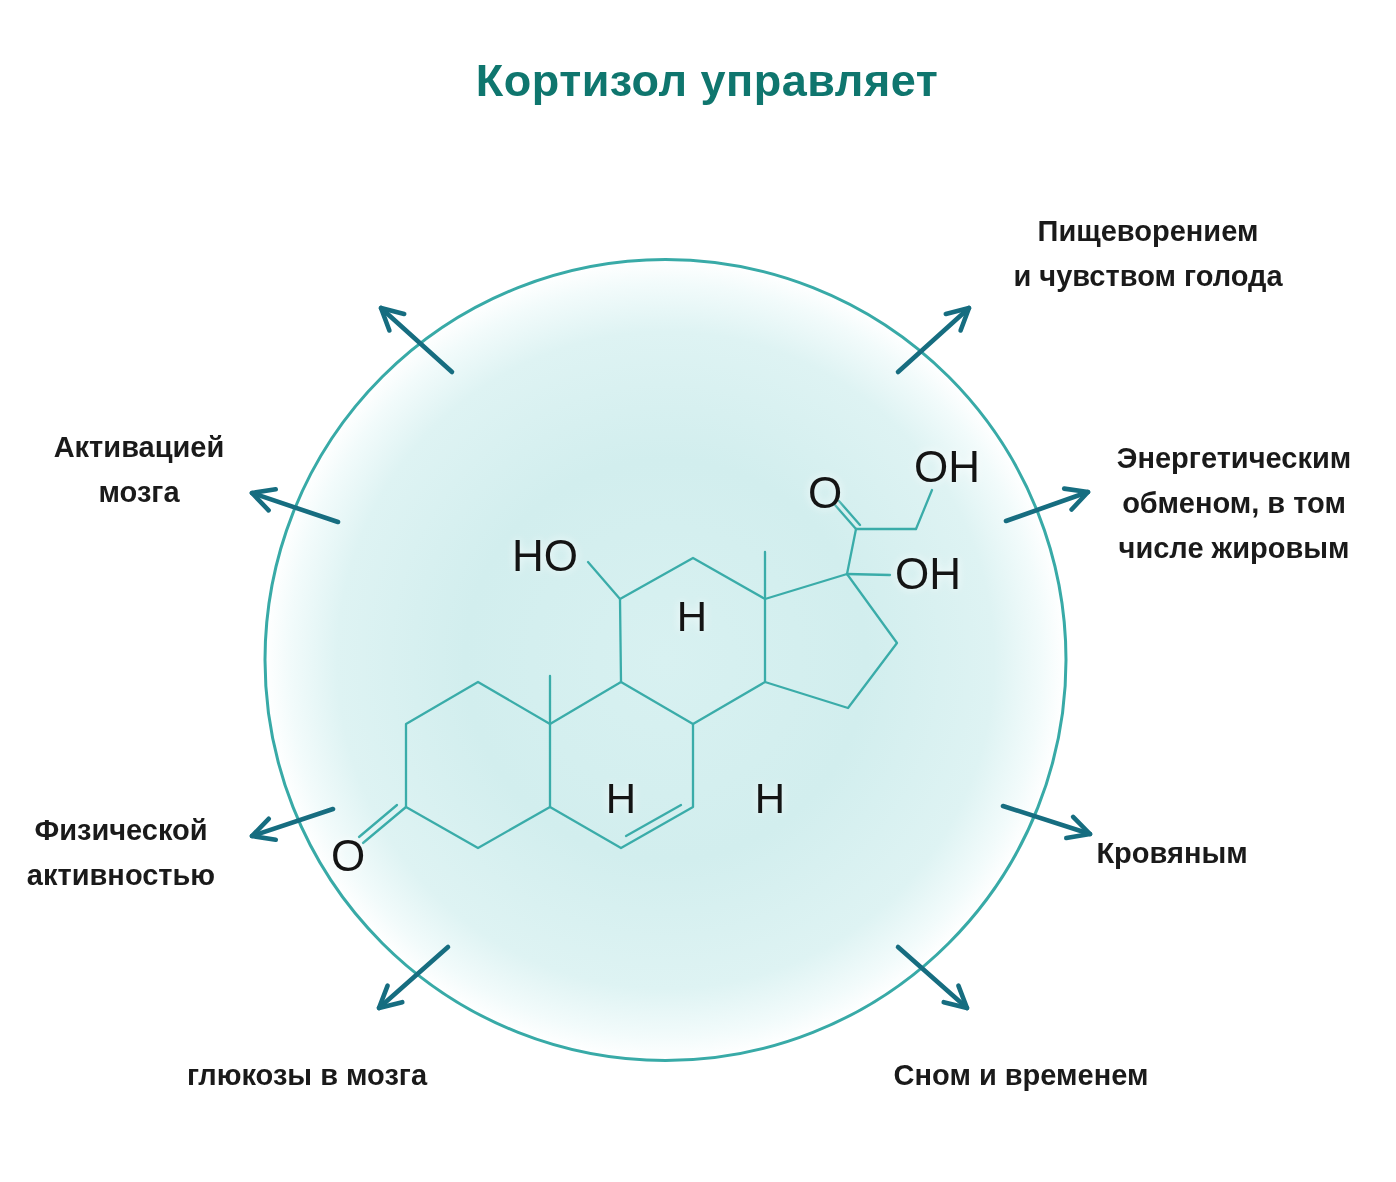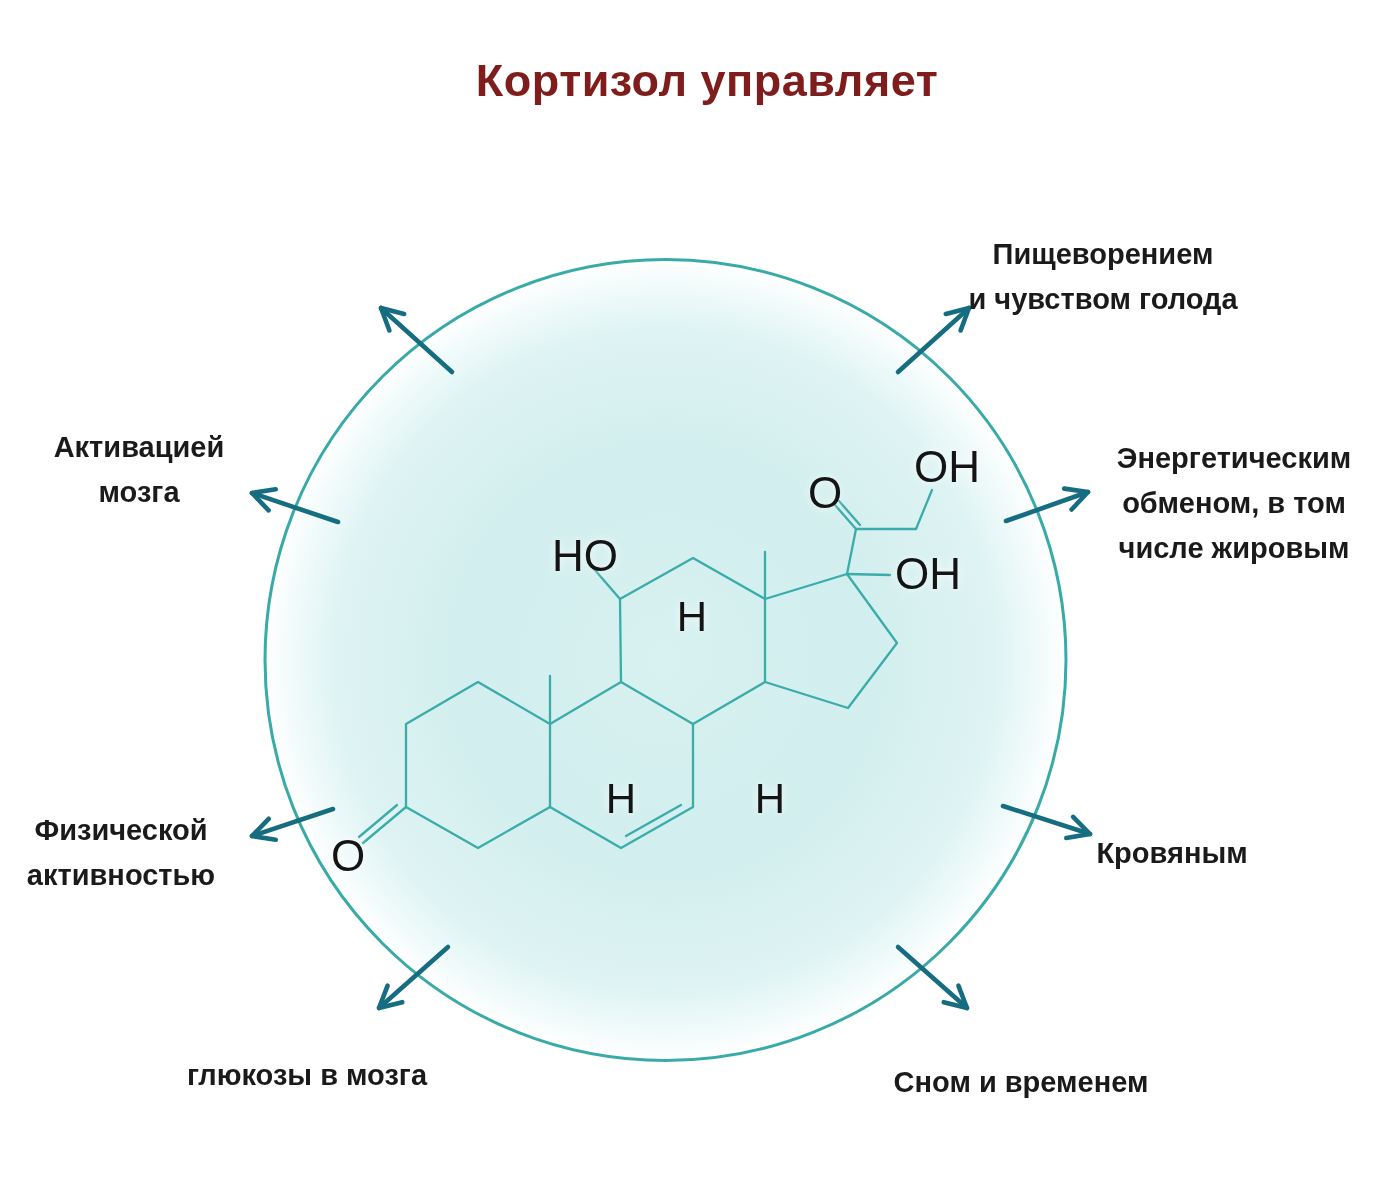--- a/index.html
+++ b/index.html
@@ -11,21 +11,21 @@
     overflow:hidden;
   }
   #page-title{
     position:absolute;
     left:707px;top:55px;
     transform:translateX(-50%);
     margin:0;
     font-size:45px;
     font-weight:600;
     letter-spacing:0.5px;
-    color:#7f1d1d;
+    color:#0f766e;
     white-space:nowrap;
   }
   #diagram-svg{position:absolute;left:0;top:0;}
   .arrow-group{
     fill:none;
     stroke-width:4.6;
     stroke-linecap:round;
     stroke-linejoin:round;
   }
   .molecule-group{
@@ -105,31 +105,31 @@
         <path d="M945.8,314.0 L969,308 L960.6,330.5" fill="none"></path>
         <path d="M268.6,510.3 L252,493 L275.7,489.3" fill="none"></path>
         <path d="M1064.2,488.6 L1088,492 L1071.6,509.5" fill="none"></path>
         <path d="M275.7,839.8 L252,836 L268.7,818.8" fill="none"></path>
         <path d="M1073.1,816.9 L1090,834 L1066.3,838.0" fill="none"></path>
         <path d="M402.3,1002.2 L379,1008 L387.6,985.6" fill="none"></path>
         <path d="M958.4,985.6 L967,1008 L943.7,1002.2" fill="none"></path>
       </g>
   </svg>
 
-  <span class="atom-label" style="left:545px;top:556px;margin-left:40px;">HO</span>
+  <span class="atom-label" style="left:545px;top:556px;">HO</span>
   <span class="atom-label" style="left:825px;top:493px;">O</span>
   <span class="atom-label" style="left:947px;top:467px;">OH</span>
   <span class="atom-label" style="left:928px;top:574px;">OH</span>
   <span class="atom-label" style="left:348px;top:856px;">O</span>
   <span class="atom-label h-label" style="left:692px;top:617px;">H</span>
   <span class="atom-label h-label" style="left:621px;top:799px;">H</span>
   <span class="atom-label h-label" style="left:770px;top:799px;">H</span>
 
 
-  <div class="outer-label" style="left:1103px;top:254px;margin-top:23px;">
+  <div class="outer-label" style="left:1148px;top:254px;">
     <div>Пищеворением</div>
     <div>и чувством голода</div>
   </div>
 
   <div class="outer-label" style="left:127px;top:470px;margin-left:12px;">
     <div>Активацией</div>
     <div>мозга</div>
   </div>
 
   <div class="outer-label" style="left:121px;top:853px;">
@@ -144,17 +144,17 @@
   </div>
 
   <div class="outer-label" style="left:1172px;top:853px;">
     <div>Кровяным</div>
   </div>
 
   <div class="outer-label" style="left:307px;top:1075px;">
     <div>глюкозы в мозга</div>
   </div>
 
-  <div class="outer-label" style="left:1021px;top:1075px;margin-top:7px;">
+  <div class="outer-label" style="left:1021px;top:1075px;">
     <div>Сном и временем</div>
   </div>
 
 </div>
 
 </body></html>

